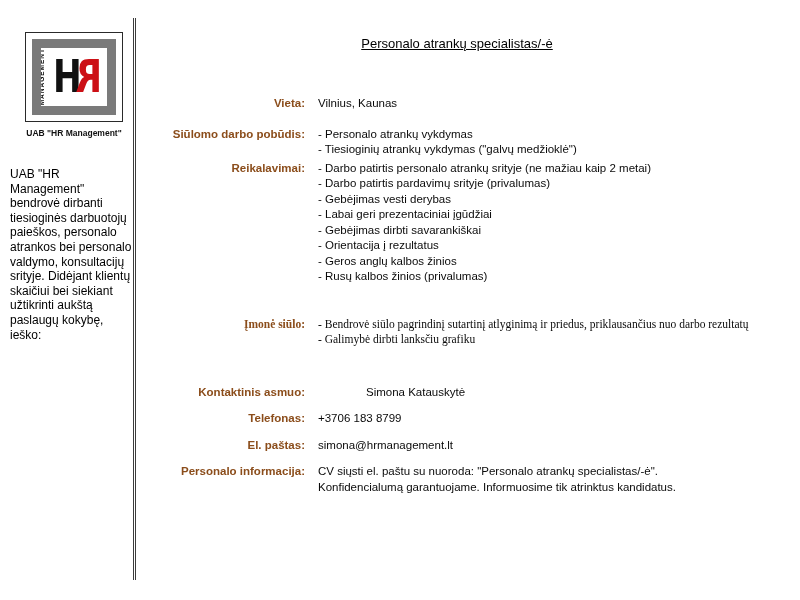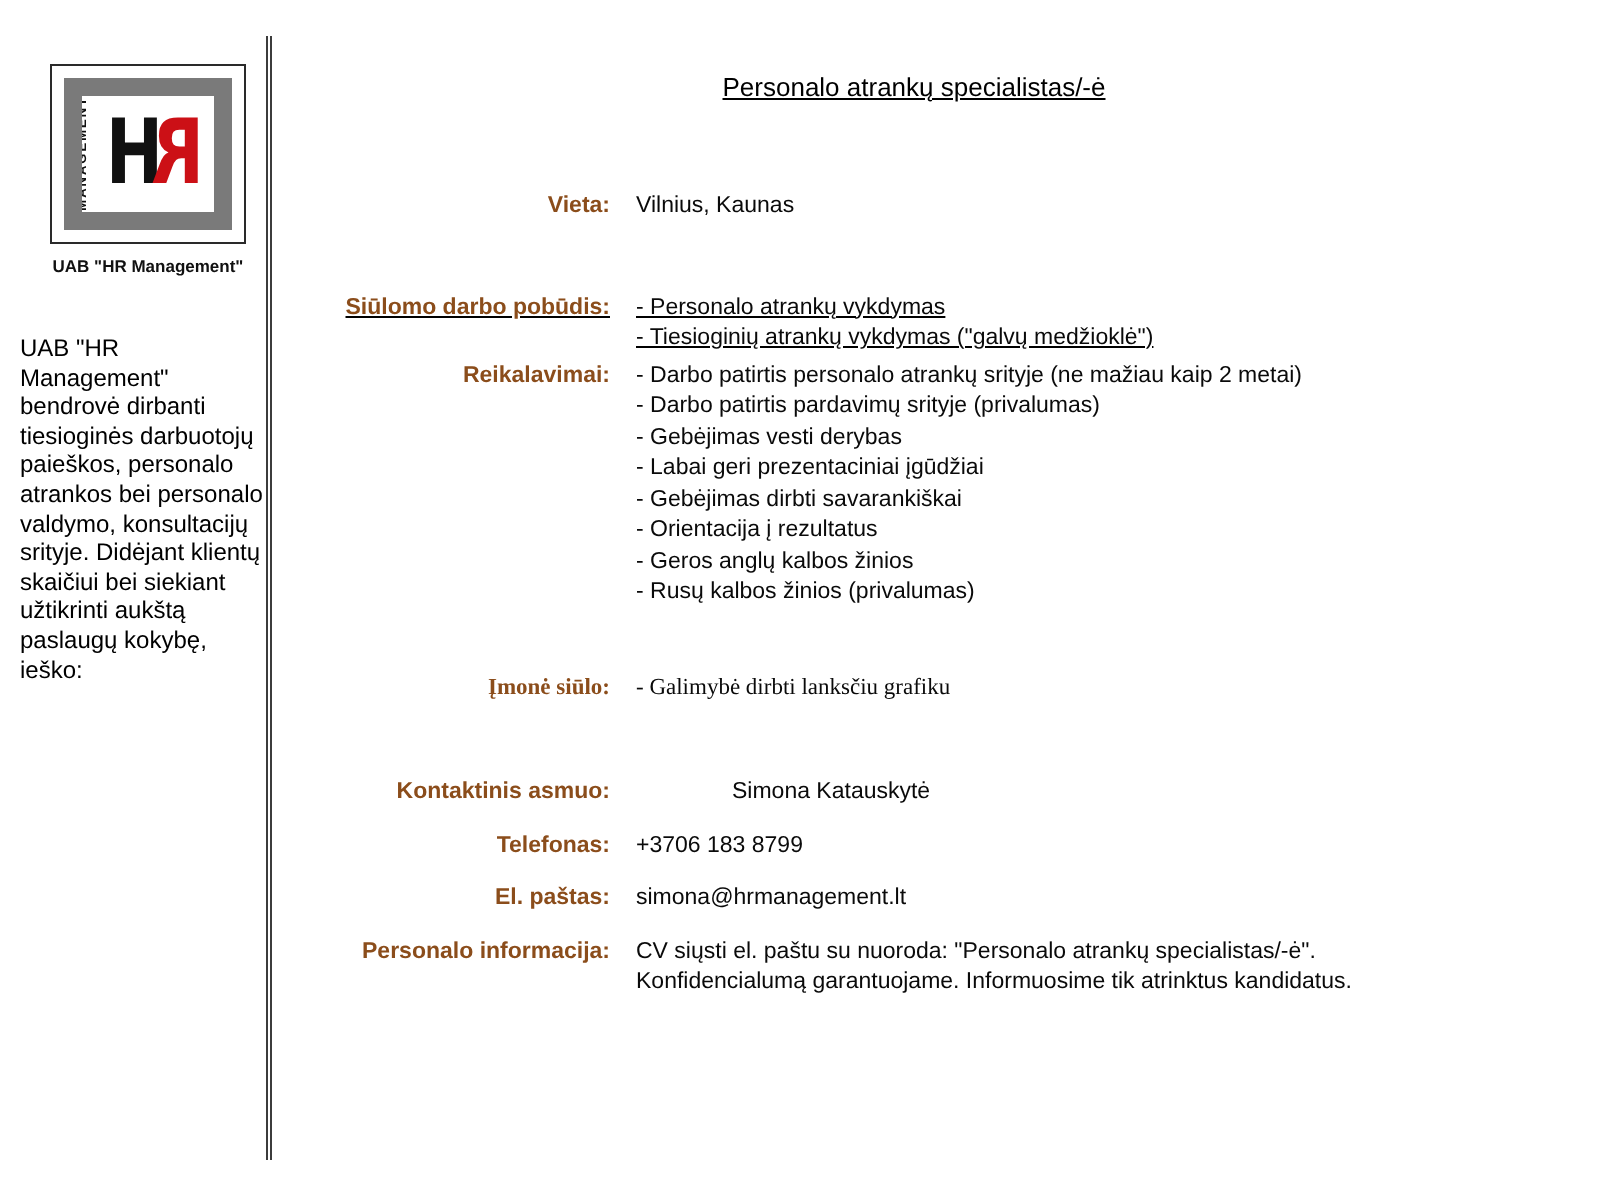--- a/index.html
+++ b/index.html
@@ -116,21 +116,21 @@
   }
   .field-value {
     margin-left: 13px;
     font-size: 11.5px;
     line-height: 15.5px;
     color: #0a0a0a;
   }
   .value-line { white-space: nowrap; }
 
   .fields .field-row:nth-child(1) { margin-top: 0; }
-  .fields .field-row:nth-child(2) { margin-top: 35px; text-decoration: underline; }
+  .fields .field-row:nth-child(2) { margin-top: 15px; }
   .fields .field-row:nth-child(3) { margin-top: 3px; }
   .fields .field-row:nth-child(4) { margin-top: 32px; font-family: Liberation Serif, serif; }
   .fields .field-row:nth-child(5) { margin-top: 37px; gap: 48px; }
   .fields .field-row:nth-child(6) { margin-top: 11px; }
   .fields .field-row:nth-child(7) { margin-top: 11px; }
   .fields .field-row:nth-child(8) { margin-top: 11px; }
 </style>
 </head>
 <body>
 
@@ -181,20 +181,21 @@
         <div class="value-line">- Gebėjimas dirbti savarankiškai</div>
         <div class="value-line">- Orientacija į rezultatus</div>
         <div class="value-line">- Geros anglų kalbos žinios</div>
         <div class="value-line">- Rusų kalbos žinios (privalumas)</div>
       </div>
   </div>
 
   <div class="field-row">
     <div class="field-label">Įmonė siūlo:</div>
     <div class="field-value">
+        <div class="value-line">- Bendrovė siūlo pagrindinį sutartinį atlyginimą ir priedus, priklausančius nuo darbo rezultatų</div>
         <div class="value-line">- Galimybė dirbti lanksčiu grafiku</div>
       </div>
   </div>
 
   <div class="field-row">
     <div class="field-label">Kontaktinis asmuo:</div>
     <div class="field-value">
         <div class="value-line">Simona Katauskytė</div>
       </div>
   </div>

